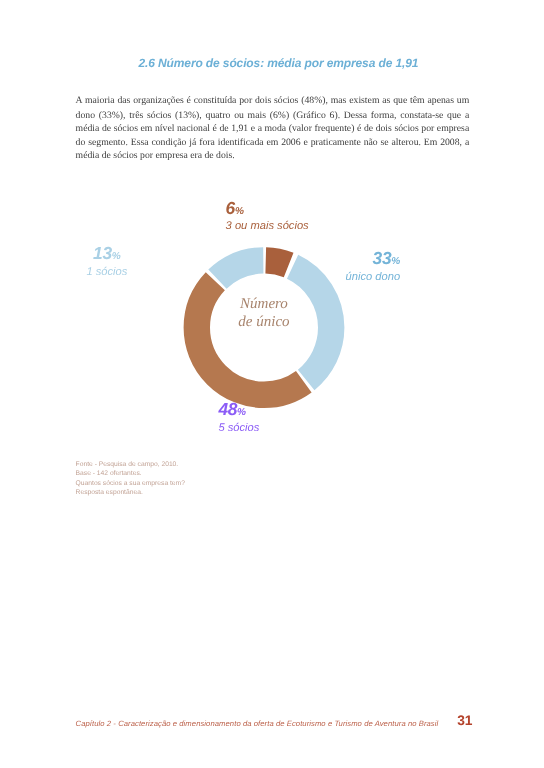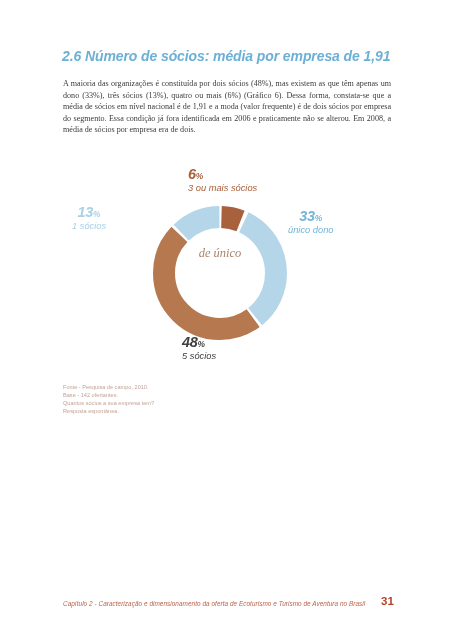--- a/index.html
+++ b/index.html
@@ -21,23 +21,24 @@
     background: #ffffff;
   }
   .heading {
     position: absolute;
     left: 62px;
     top: 48px;
     width: 340px;
     font-family: "Liberation Sans", sans-serif;
     font-style: italic;
     font-weight: bold;
-    font-size: 14px;
+    font-size: 10px;
     letter-spacing: -0.1px;
     color: #6cb0d6;
+    text-align: center;
   }
   .body-text {
     position: absolute;
     left: 63px;
     top: 78px;
     width: 328px;
     font-family: "Liberation Serif", serif;
     font-size: 8.1px;
     line-height: 11.6px;
     color: #3b3b3b;
@@ -114,25 +115,25 @@
   .lbl .cap {
     display: block;
     font-style: italic;
     font-size: 9.3px;
     margin-top: 0px;
   }
 
   
   .lbl-top    { left: 128px; top: 0px;  text-align: left; }
   .lbl-left   { left: 12px;  top: 38px; text-align: center; }
-  .lbl-right  { left: 228px; top: 42px; text-align: center; }
+  .lbl-right  { left: 228px; top: 42px; text-align: right; }
   .lbl-bottom { left: 122px; top: 168px; text-align: left; }
 
   .c-brown  { color: #a9603c; }
-  .c-brown2 { color: #404040; }
+  .c-brown2 { color: #8b5cf6; }
   .c-lblue  { color: #a9d0e5; }
   .c-mblue  { color: #74b4d8; }
 
   .notes {
     position: absolute;
     left: 63px;
     top: 383px;
     font-family: "Liberation Sans", sans-serif;
     font-size: 5.6px;
     line-height: 8.1px;
@@ -182,20 +183,21 @@
 
           <circle cx="75" cy="75" r="56" fill="none" stroke="#b5d6e8" stroke-width="22" stroke-dasharray="113.1 238.7" stroke-dashoffset="-24.6"></circle>
 
           <circle cx="75" cy="75" r="56" fill="none" stroke="#b5784f" stroke-width="22" stroke-dasharray="165.8 186.0" stroke-dashoffset="-140.2"></circle>
 
           <circle cx="75" cy="75" r="56" fill="none" stroke="#b5d6e8" stroke-width="22" stroke-dasharray="42.2 309.6" stroke-dashoffset="-308.5"></circle>
         </g>
       </svg>
 
       <div class="center-text">
+        <div class="center-line1">Número</div>
         <div class="center-line2">de único</div>
       </div>
     </div>
 
     <div class="lbl lbl-top c-brown">
       <span class="pct">6</span><span class="sym">%</span>
       <span class="cap">3 ou mais sócios</span>
     </div>
 
     <div class="lbl lbl-left c-lblue">

